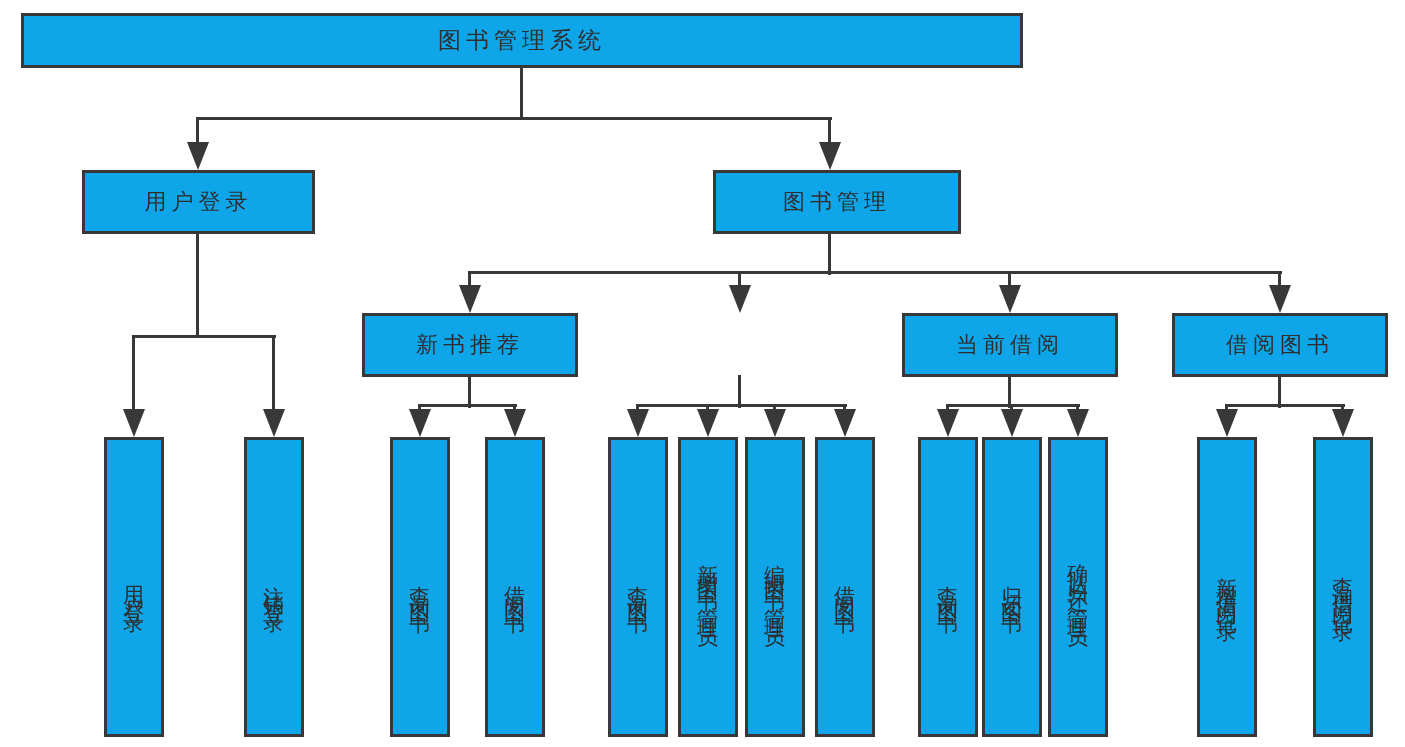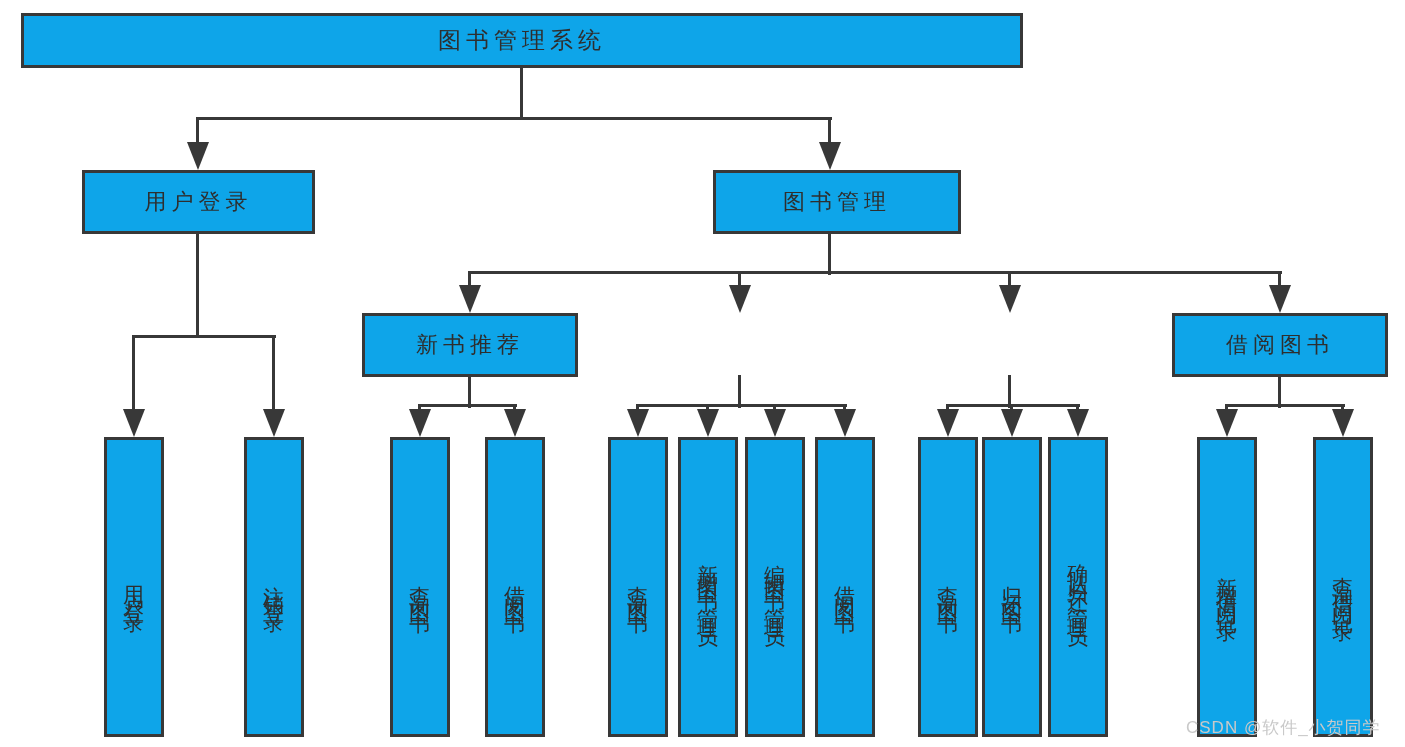--- a/index.html
+++ b/index.html
@@ -94,35 +94,35 @@
   <div class="arrow" style="left:1067px;top:409px;"></div>
   <div class="arrow" style="left:1216px;top:409px;"></div>
   <div class="arrow" style="left:1332px;top:409px;"></div>
 
   <div class="box hbox root" style="left:21px;top:13px;width:1002px;height:55px;">图书管理系统</div>
 
   <div class="box hbox" style="left:82px;top:170px;width:233px;height:64px;">用户登录</div>
   <div class="box hbox" style="left:713px;top:170px;width:248px;height:64px;">图书管理</div>
 
   <div class="box hbox" style="left:362px;top:313px;width:216px;height:64px;">新书推荐</div>
+  <div class="box hbox" style="left:902px;top:313px;width:216px;height:64px;">当前借阅</div>
   <div class="box hbox" style="left:1172px;top:313px;width:216px;height:64px;">借阅图书</div>
 
   <div class="box vbox" style="left:104px;">用户登录</div>
   <div class="box vbox" style="left:244px;">注销登录</div>
 
   <div class="box vbox" style="left:390px;">查询图书</div>
   <div class="box vbox" style="left:485px;">借阅图书</div>
 
   <div class="box vbox" style="left:608px;">查询图书</div>
   <div class="box vbox" style="left:678px;">新增图书（管理员）</div>
   <div class="box vbox" style="left:745px;">编辑图书（管理员）</div>
   <div class="box vbox" style="left:815px;">借阅图书</div>
 
   <div class="box vbox" style="left:918px;">查询图书</div>
   <div class="box vbox" style="left:982px;">归还图书</div>
   <div class="box vbox" style="left:1048px;">确认归还（管理员）</div>
 
   <div class="box vbox" style="left:1197px;">新增借阅记录</div>
   <div class="box vbox" style="left:1313px;">查询借阅记录</div>
 
-  <div class="watermark">CSDN @软件_小贺同学</div>
 
 </div>
 
 </body></html>

